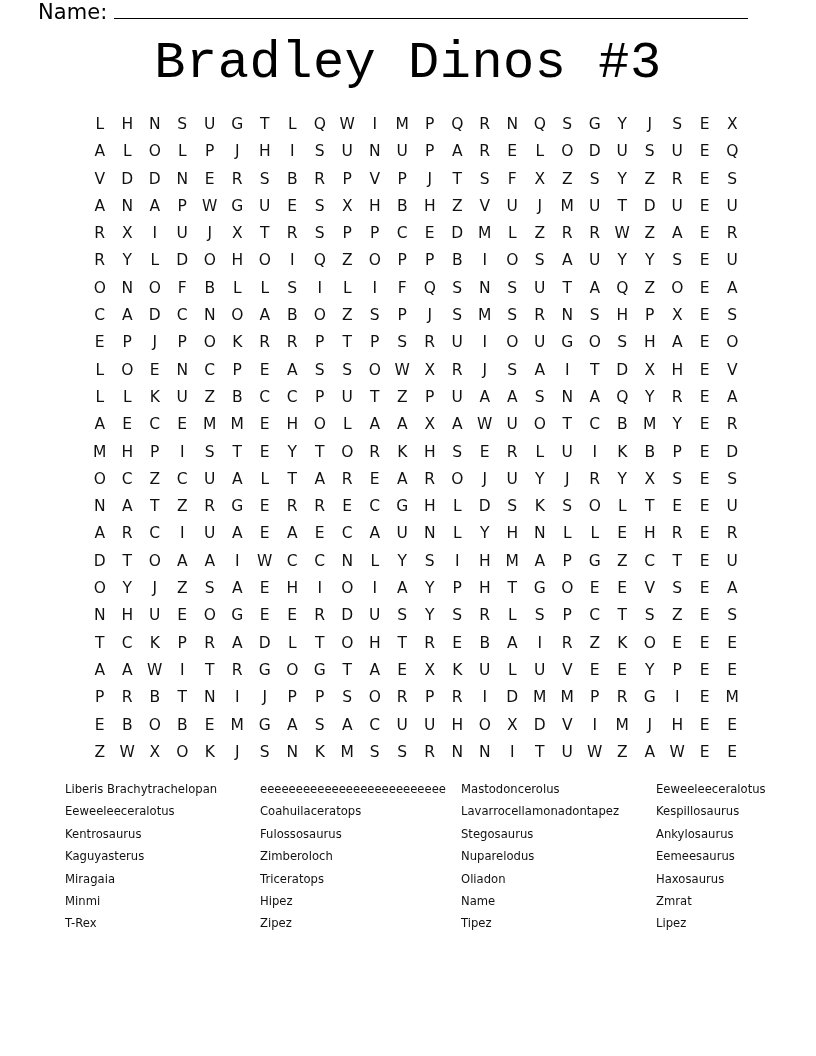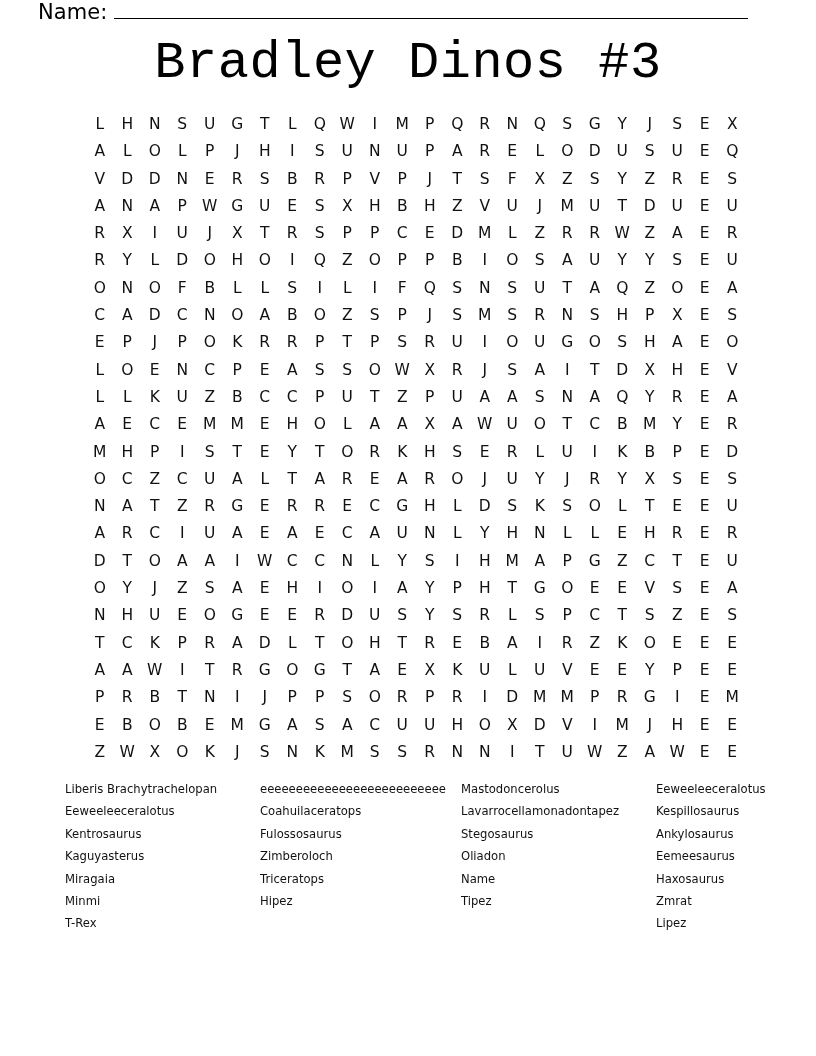--- a/index.html
+++ b/index.html
@@ -750,25 +750,27 @@
       <div class="word-item">Minmi</div>
       <div class="word-item">T-Rex</div>
     </div>
     <div class="word-col wide">
       <div class="word-item">eeeeeeeeeeeeeeeeeeeeeeeeee</div>
       <div class="word-item">Coahuilaceratops</div>
       <div class="word-item">Fulossosaurus</div>
       <div class="word-item">Zimberoloch</div>
       <div class="word-item">Triceratops</div>
       <div class="word-item">Hipez</div>
+      <div class="word-item">Zipez</div>
     </div>
     <div class="word-col">
       <div class="word-item">Mastodoncerolus</div>
       <div class="word-item">Lavarrocellamonadontapez</div>
       <div class="word-item">Stegosaurus</div>
+      <div class="word-item">Nuparelodus</div>
       <div class="word-item">Oliadon</div>
       <div class="word-item">Name</div>
       <div class="word-item">Tipez</div>
     </div>
     <div class="word-col">
       <div class="word-item">Eeweeleeceralotus</div>
       <div class="word-item">Kespillosaurus</div>
       <div class="word-item">Ankylosaurus</div>
       <div class="word-item">Eemeesaurus</div>
       <div class="word-item">Haxosaurus</div>

